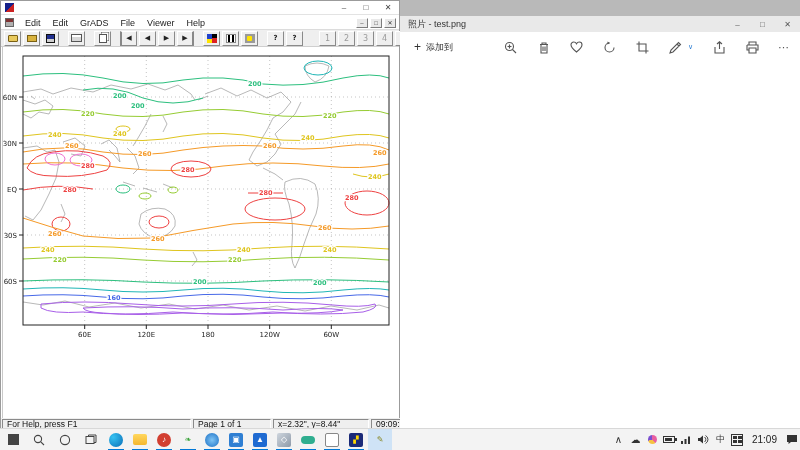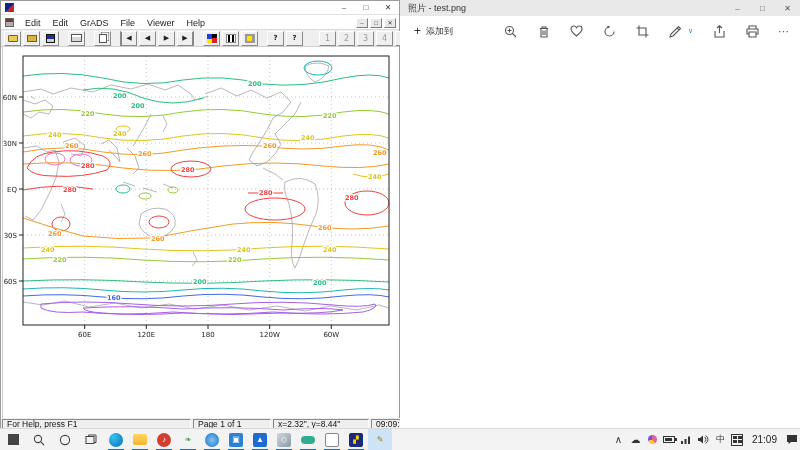--- a/index.html
+++ b/index.html
@@ -64,21 +64,21 @@
   
   .axis-t { font-family:"DejaVu Sans", sans-serif; font-size:7px; fill:#222; }
   .cl { font-family:"DejaVu Sans", sans-serif; font-size:6.5px; stroke:#ffffff;
         stroke-width:2.4px; paint-order:stroke; font-weight:bold; }
   .cp { fill:none; stroke-width:1; }
   .coast { fill:none; stroke-width:0.7; }
   #plot-src { left:5px; top:400px; font-size:7px; color:#222; font-family:"DejaVu Sans", sans-serif; }
   #plot-date { right:8px; top:397px; font-size:8.5px; color:#111; font-family:"DejaVu Sans", sans-serif; }
 
   
-  #photos-win { left:400px; top:0; width:400px; height:428px; background:#fff; }
+  #photos-win { left:400px; top:16px; width:400px; height:428px; background:#fff; }
   #photos-title { left:0; top:0; width:400px; height:16px; background:#e9e9e9;
                   display:flex; align-items:center; font-size:9px; color:#333; padding-left:8px; }
   #photos-title .cap-btn { width:25px; height:15px; color:#555; }
   #photos-toolbar { left:0; top:16px; width:400px; height:30px; background:#fff;
                     display:flex; align-items:center; }
   #viewall-btn { height:30px; padding:0 10px; background:#2f7fd3; color:#fff;
                  display:flex; align-items:center; gap:6px; font-size:9px; }
   #addto-btn { display:flex; align-items:center; gap:5px; font-size:9px; color:#333;
                margin-left:14px; }
   #addto-btn .plus { font-size:12px; color:#333; }

